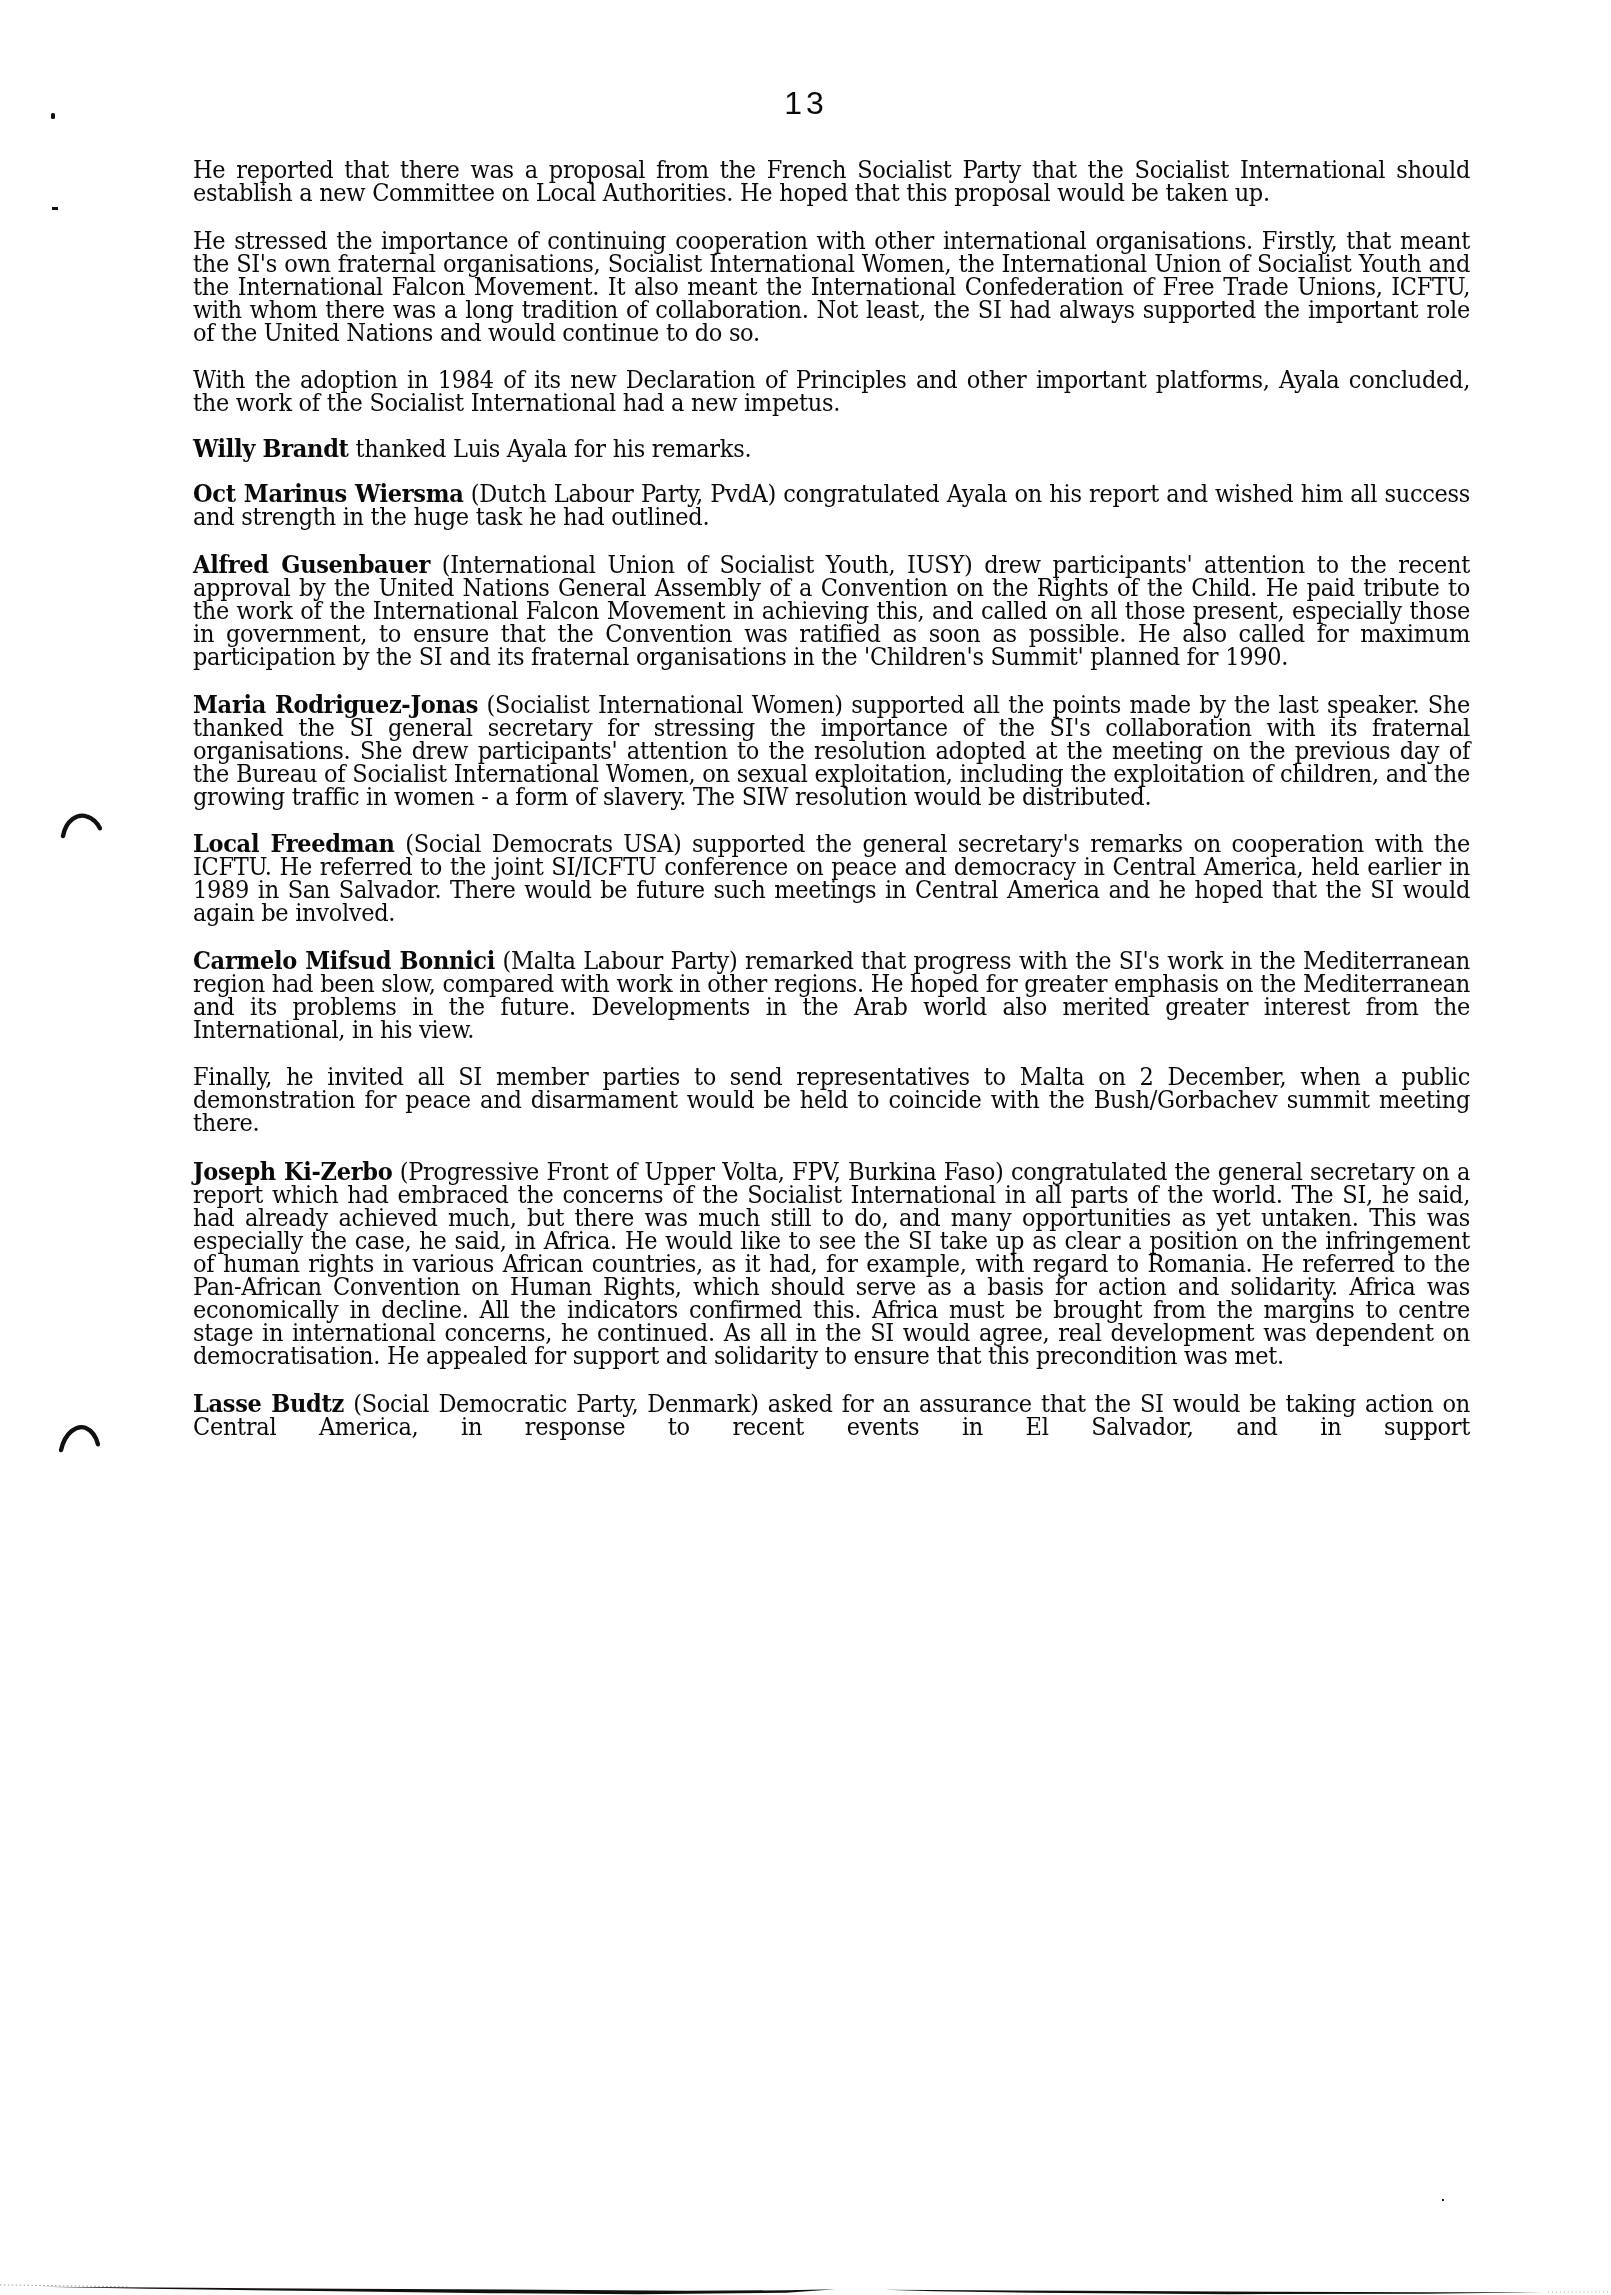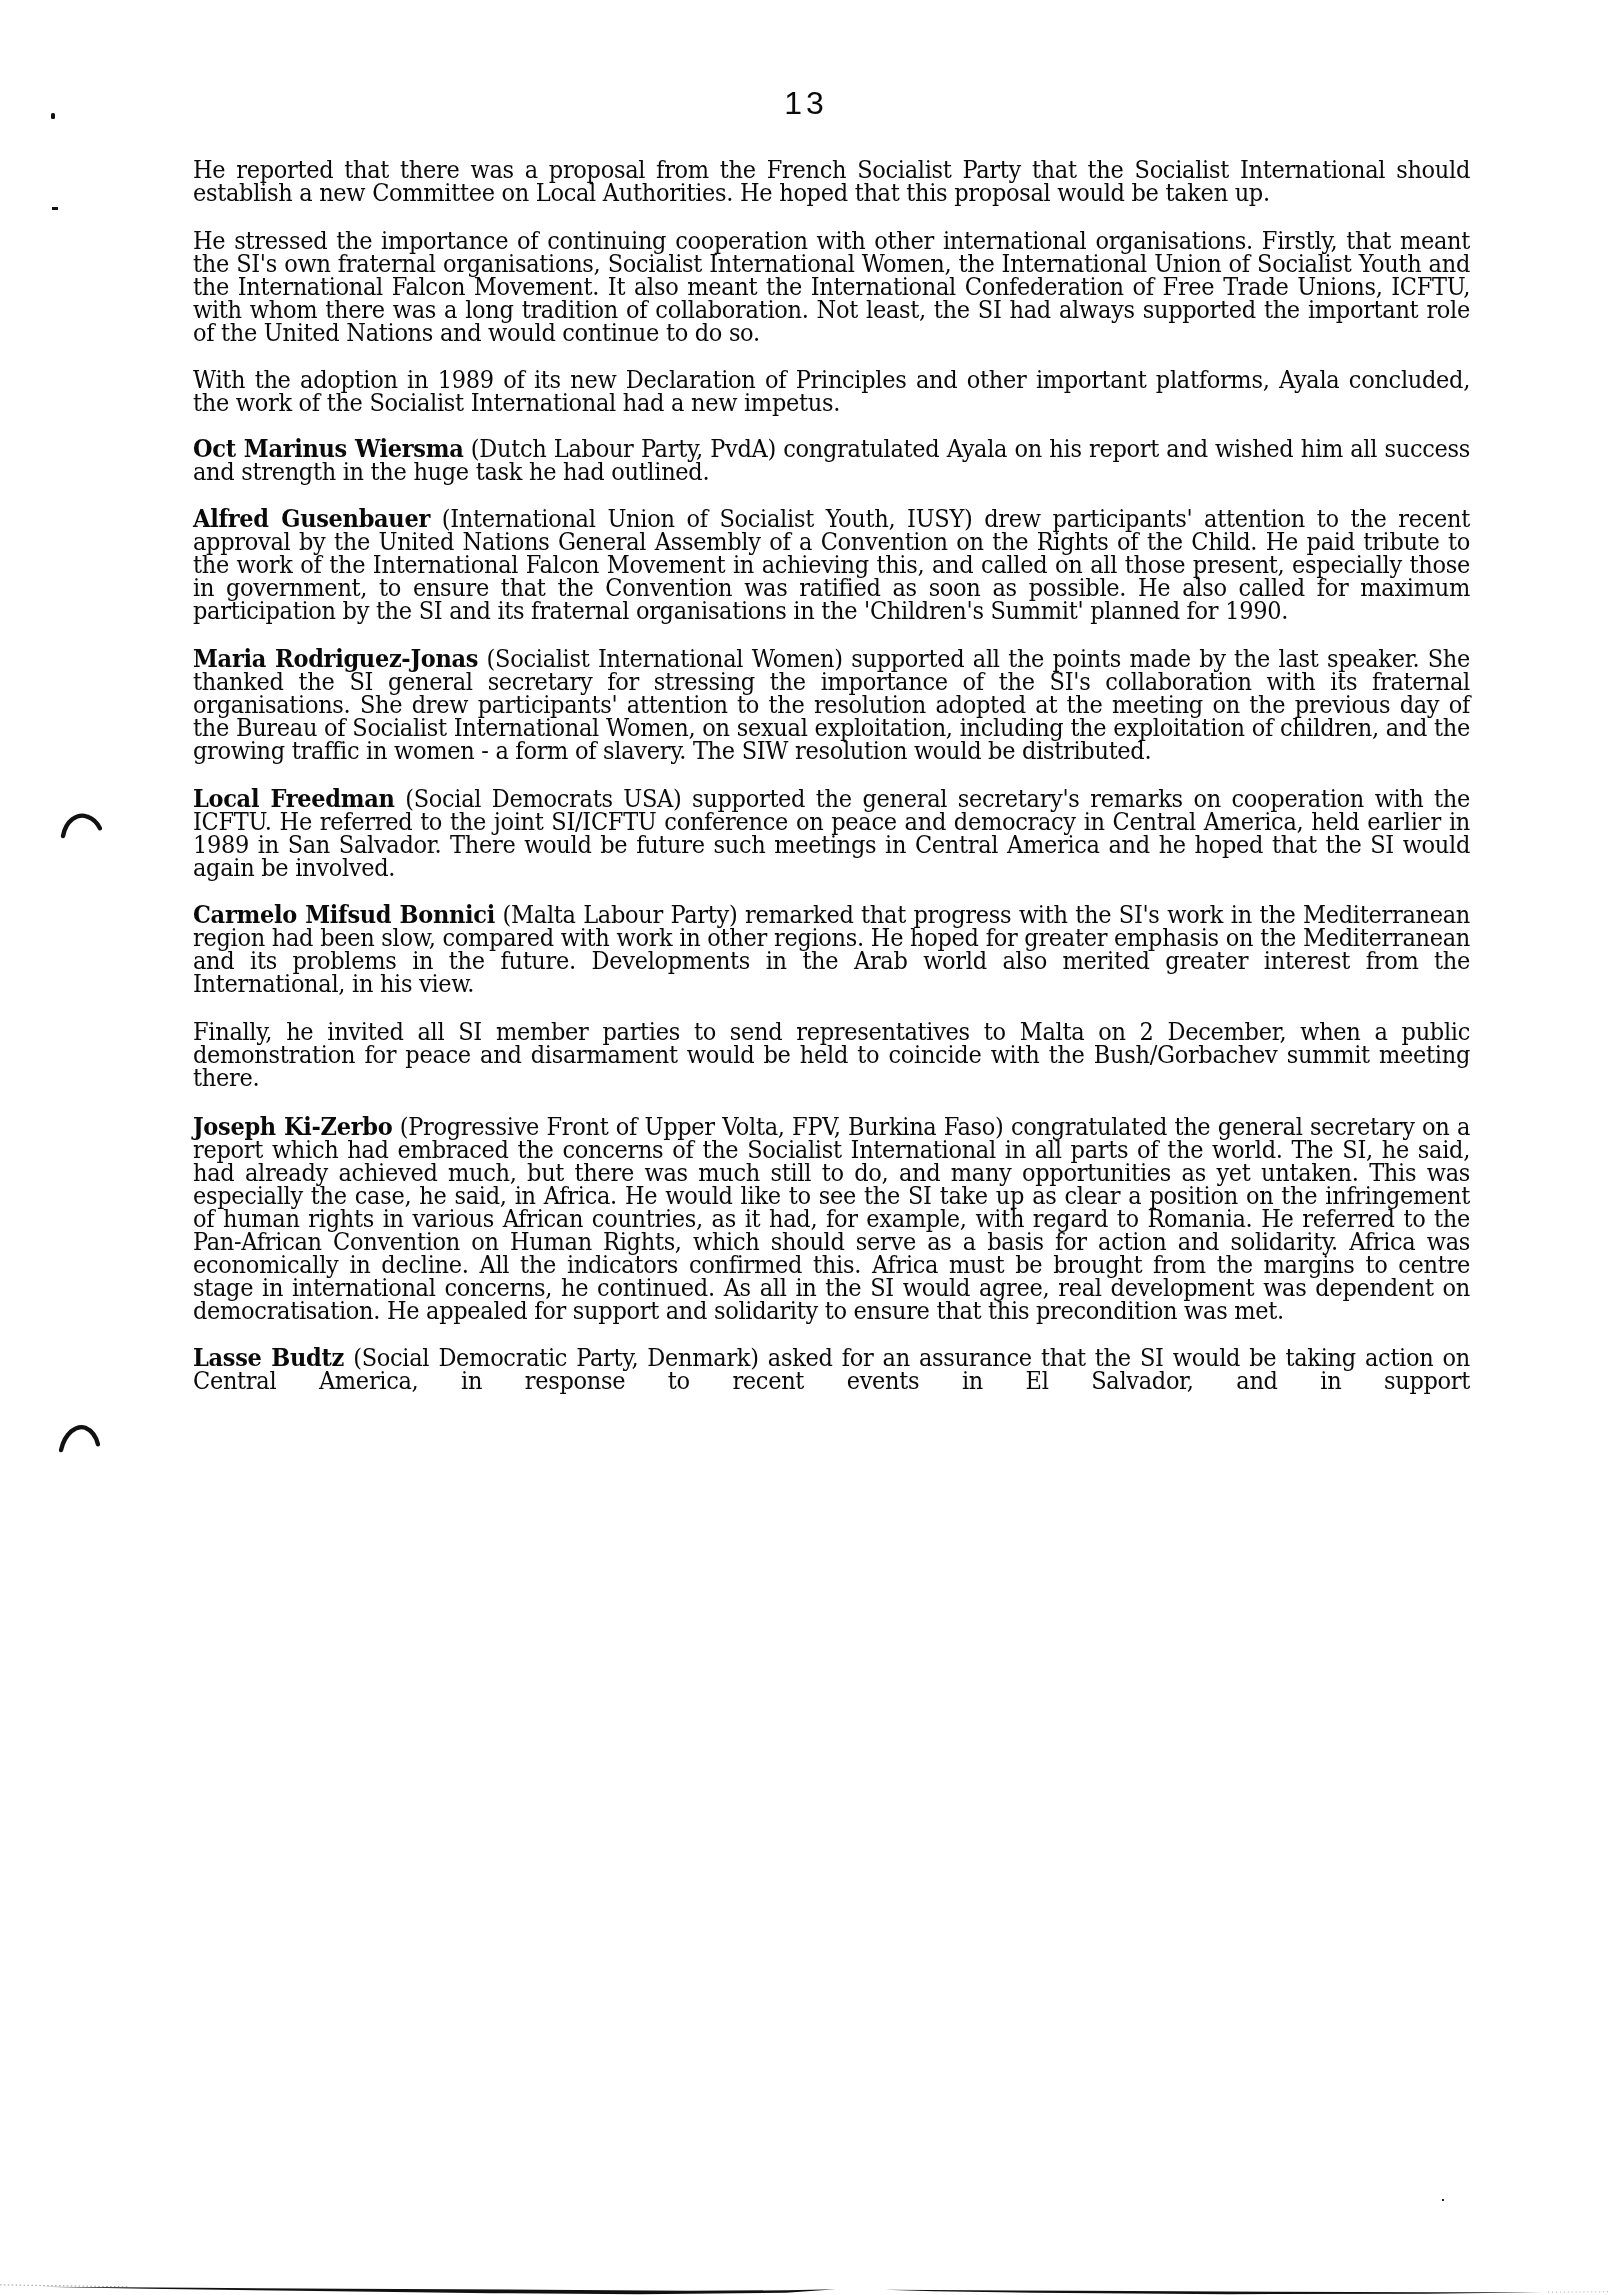--- a/index.html
+++ b/index.html
@@ -94,21 +94,24 @@
 </svg>
 
 <div class="body-text">
   <p class="para" style="margin-bottom:24.6px;">
     <span class="speaker"></span><span>He reported that there was a proposal from the French Socialist Party that the Socialist International should establish a new Committee on Local Authorities. He hoped that this proposal would be taken up.</span>
   </p>
   <p class="para" style="margin-bottom:24.6px;">
     <span class="speaker"></span><span>He stressed the importance of continuing cooperation with other international organisations. Firstly, that meant the SI's own fraternal organisations, Socialist International Women, the International Union of Socialist Youth and the International Falcon Movement.  It also meant the International Confederation of Free Trade Unions, ICFTU, with whom there was a long tradition of collaboration. Not least, the SI had always supported the important role of the United Nations and would continue to do so.</span>
   </p>
   <p class="para" style="margin-bottom:22.6px;">
-    <span class="speaker"></span><span>With the adoption in 1989 of its new Declaration of Principles and other important platforms, Ayala concluded, the work of the Socialist International had a new impetus.</span>
+    <span class="speaker"></span><span>With the adoption in 1984 of its new Declaration of Principles and other important platforms, Ayala concluded, the work of the Socialist International had a new impetus.</span>
+  </p>
+  <p class="para" style="margin-bottom:22.6px;">
+    <span class="speaker">Willy Brandt</span><span> thanked Luis Ayala for his remarks.</span>
   </p>
   <p class="para" style="margin-bottom:24.6px;">
     <span class="speaker">Oct Marinus Wiersma</span><span> (Dutch Labour Party, PvdA) congratulated Ayala on his report and wished him all success and strength in the huge task he had outlined.</span>
   </p>
   <p class="para" style="margin-bottom:24.6px;">
     <span class="speaker">Alfred Gusenbauer</span><span> (International Union of Socialist Youth, IUSY) drew participants' attention to the recent approval by the United Nations General Assembly of a Convention on the Rights of the Child. He paid tribute to the work of the International Falcon Movement in achieving this, and called on all those present, especially those in government, to ensure that the Convention was ratified as soon as possible.  He also called for maximum participation by the SI and its fraternal organisations in the 'Children's Summit' planned for 1990.</span>
   </p>
   <p class="para" style="margin-bottom:24.6px;">
     <span class="speaker">Maria Rodriguez-Jonas</span><span> (Socialist International Women) supported all the points made by the last speaker.  She thanked the SI general secretary for stressing the importance of the SI's collaboration with its fraternal organisations. She drew participants' attention to the resolution adopted at the meeting on the previous day of the Bureau of Socialist International Women, on sexual exploitation, including the exploitation of children, and the growing traffic in women - a form of slavery.  The SIW resolution would be distributed.</span>
   </p>

